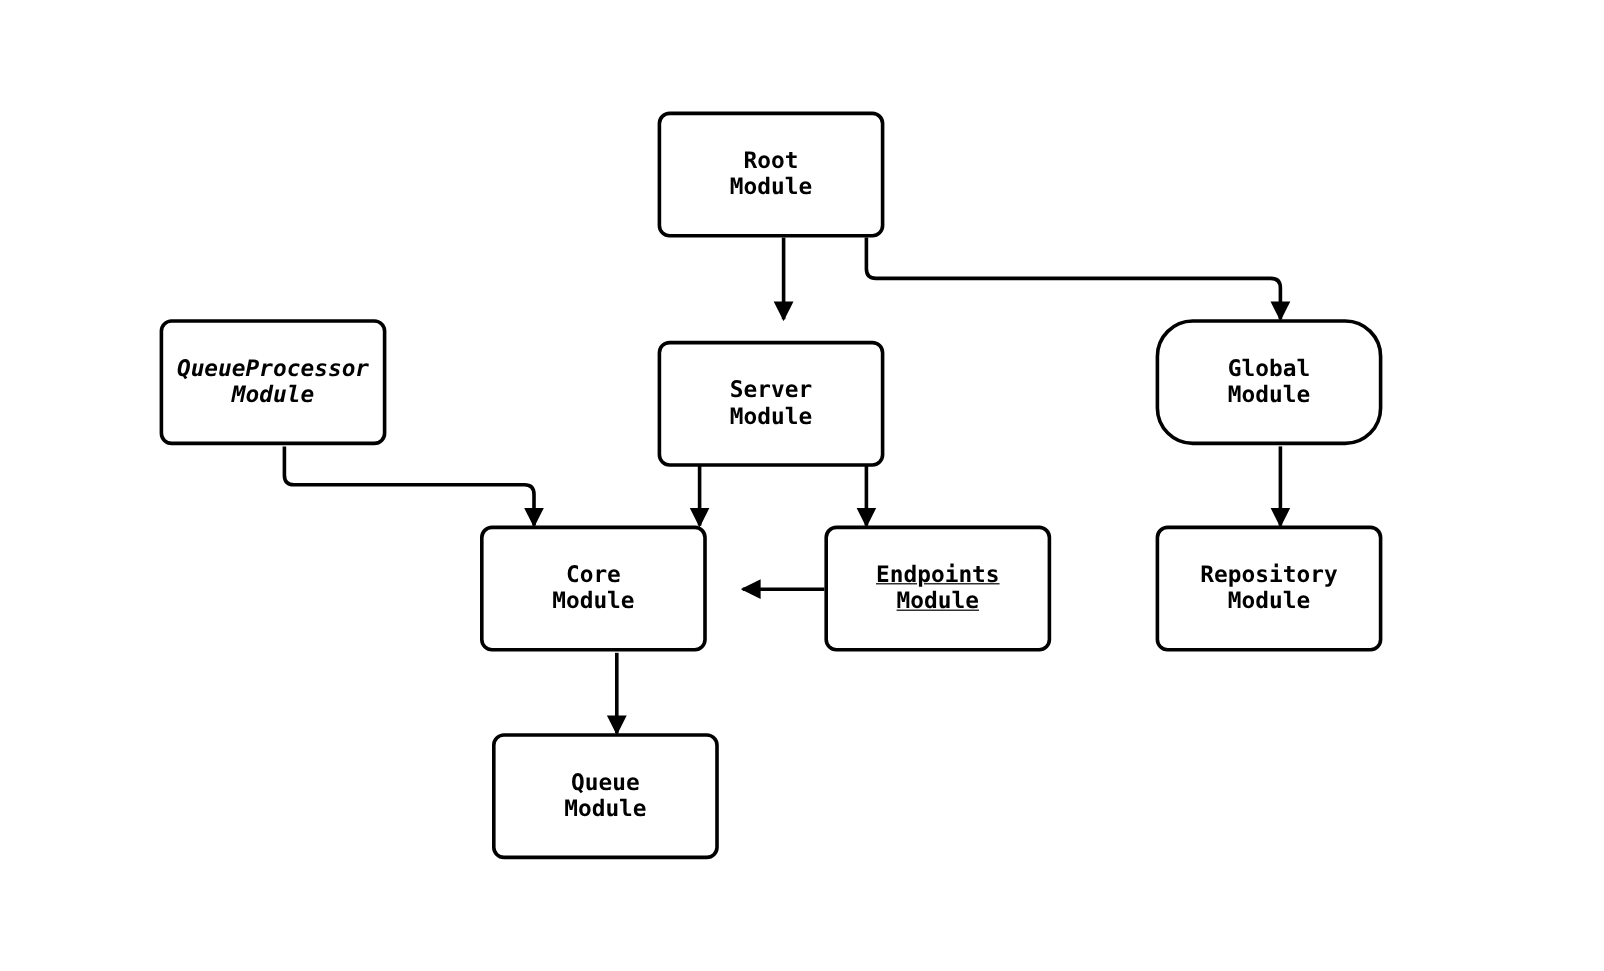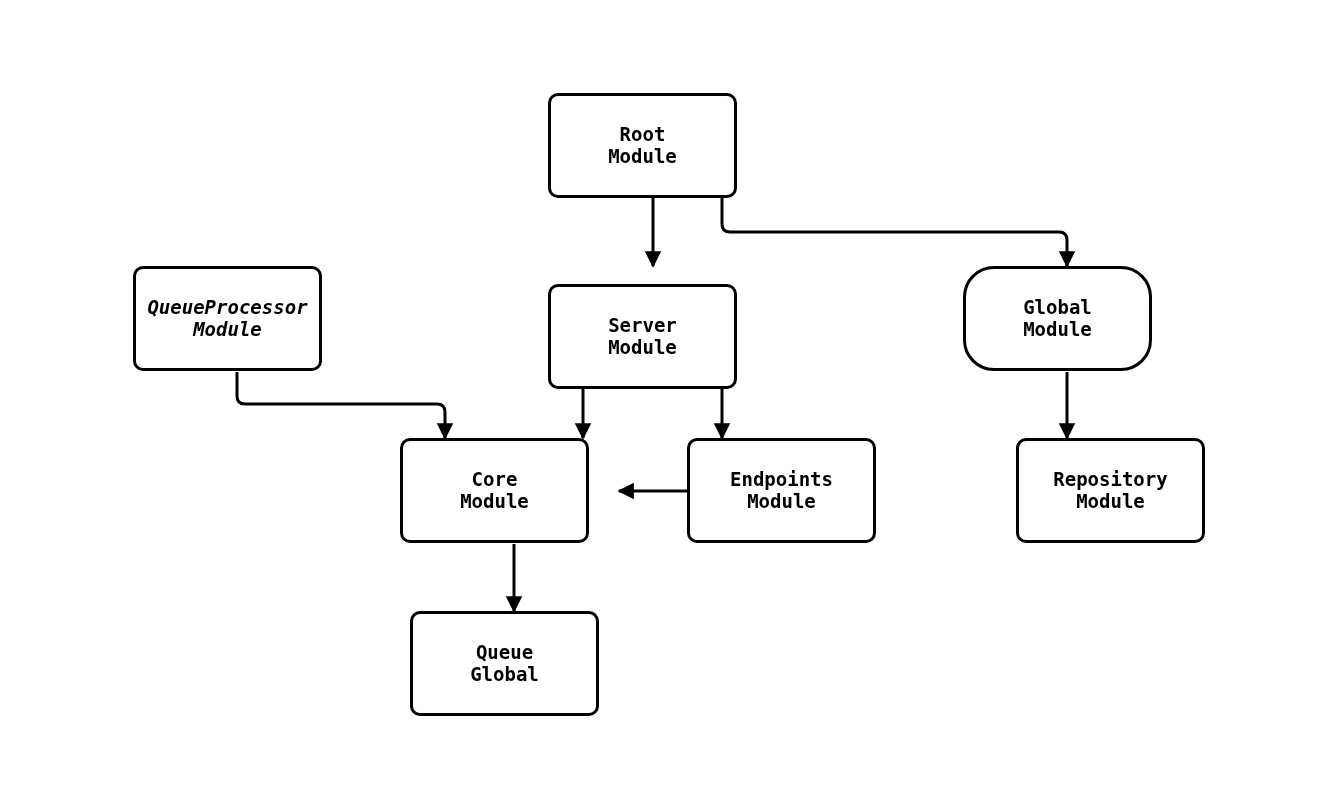--- a/index.html
+++ b/index.html
@@ -42,22 +42,22 @@
     font-size: 19px;
     line-height: 21.5px;
     color: #000000;
   }
   
   .pos-root           { left: 548px; top: 93px; }
   .pos-server         { left: 548px; top: 266px; margin-top: 18px; }
   .pos-queueprocessor { left: 133px; top: 266px; font-style: italic; }
   .pos-global         { left: 963px; top: 266px; border-radius: 31px; }
   .pos-core           { left: 400px; top: 438px; }
-  .pos-endpoints      { left: 687px; top: 438px; }
-  .pos-repository     { left: 1016px; top: 438px; }
+  .pos-endpoints      { left: 687px; top: 438px; text-decoration: underline; }
+  .pos-repository     { left: 963px; top: 438px; }
   .pos-queue          { left: 410px; top: 611px; }
 </style>
 </head>
 <body>
 
 <div class="canvas">
 
   <svg class="edges-layer" width="1337" height="809" viewBox="0 0 1337 809" fill="none" stroke="#000000" stroke-width="3">
     <defs>
       <marker id="arrow" viewBox="0 0 10 10" refX="9" refY="5" markerWidth="5.5" markerHeight="7" orient="auto-start-reverse" markerUnits="strokeWidth">
@@ -112,16 +112,16 @@
 Module</span>
   </div>
 
   <div class="node pos-repository">
     <span class="node-label">Repository
 Module</span>
   </div>
 
   <div class="node pos-queue">
     <span class="node-label">Queue
-Global</span>
+Module</span>
   </div>
 
 </div>
 
 </body></html>

